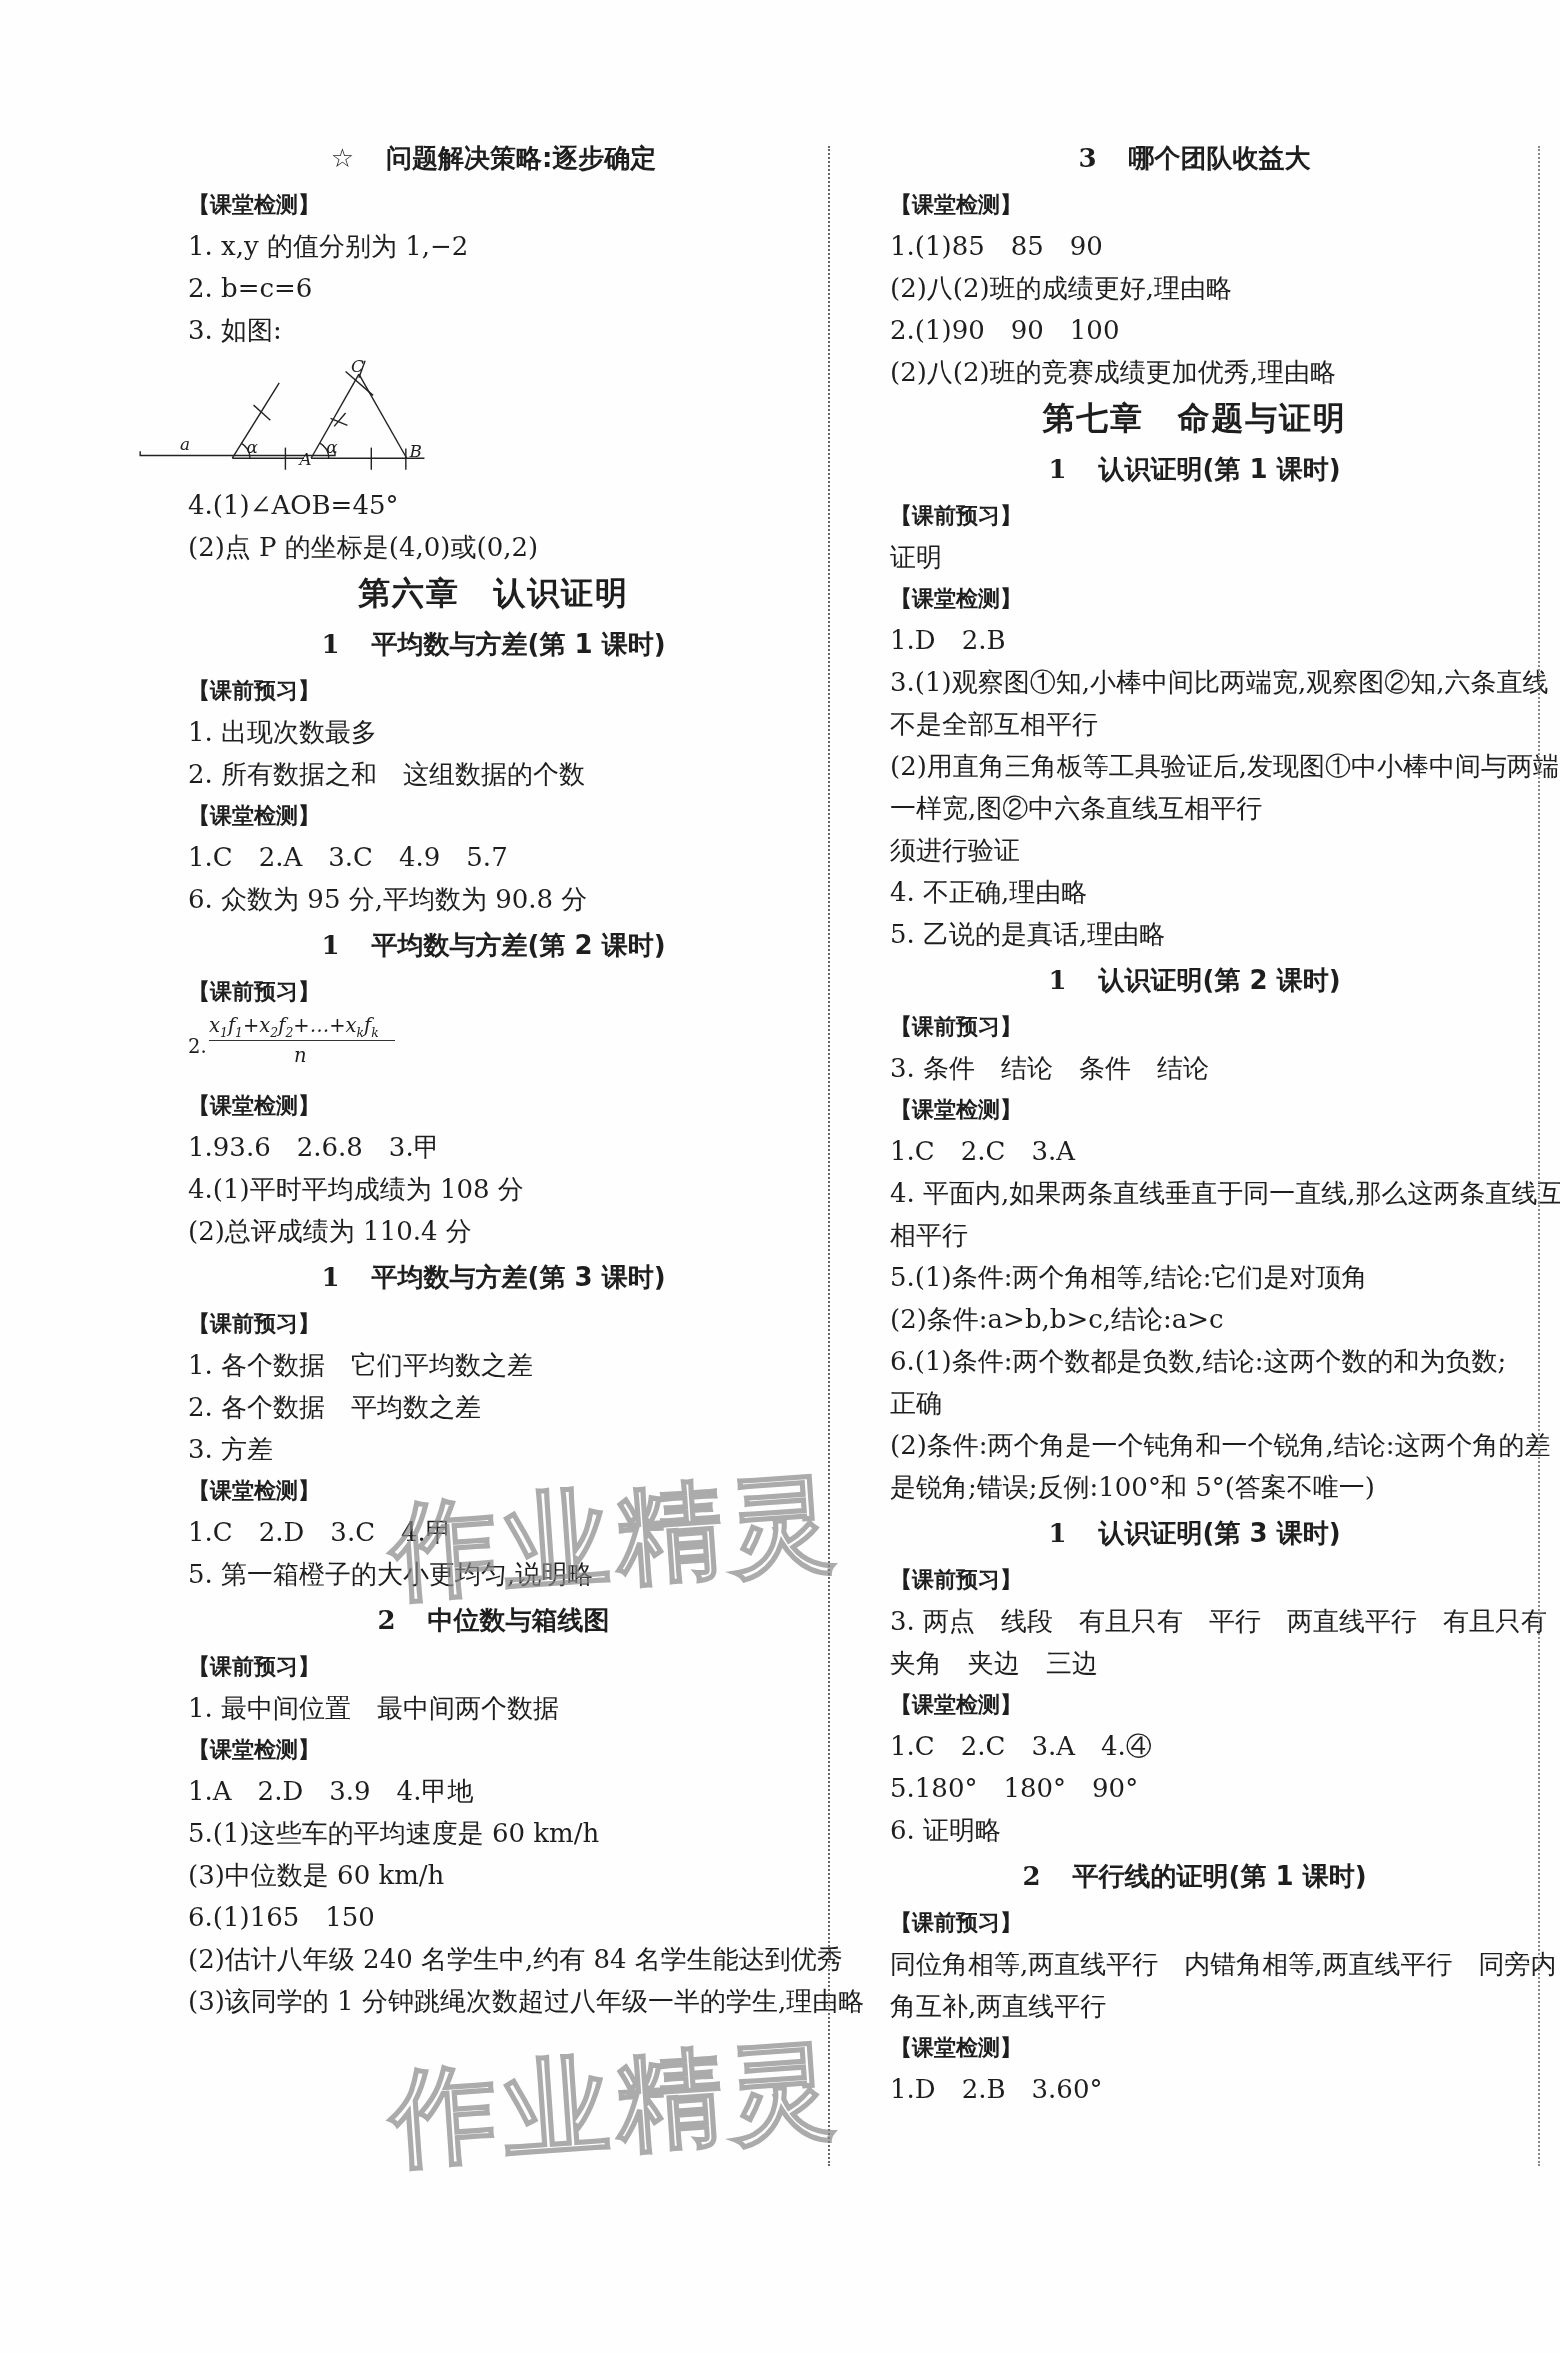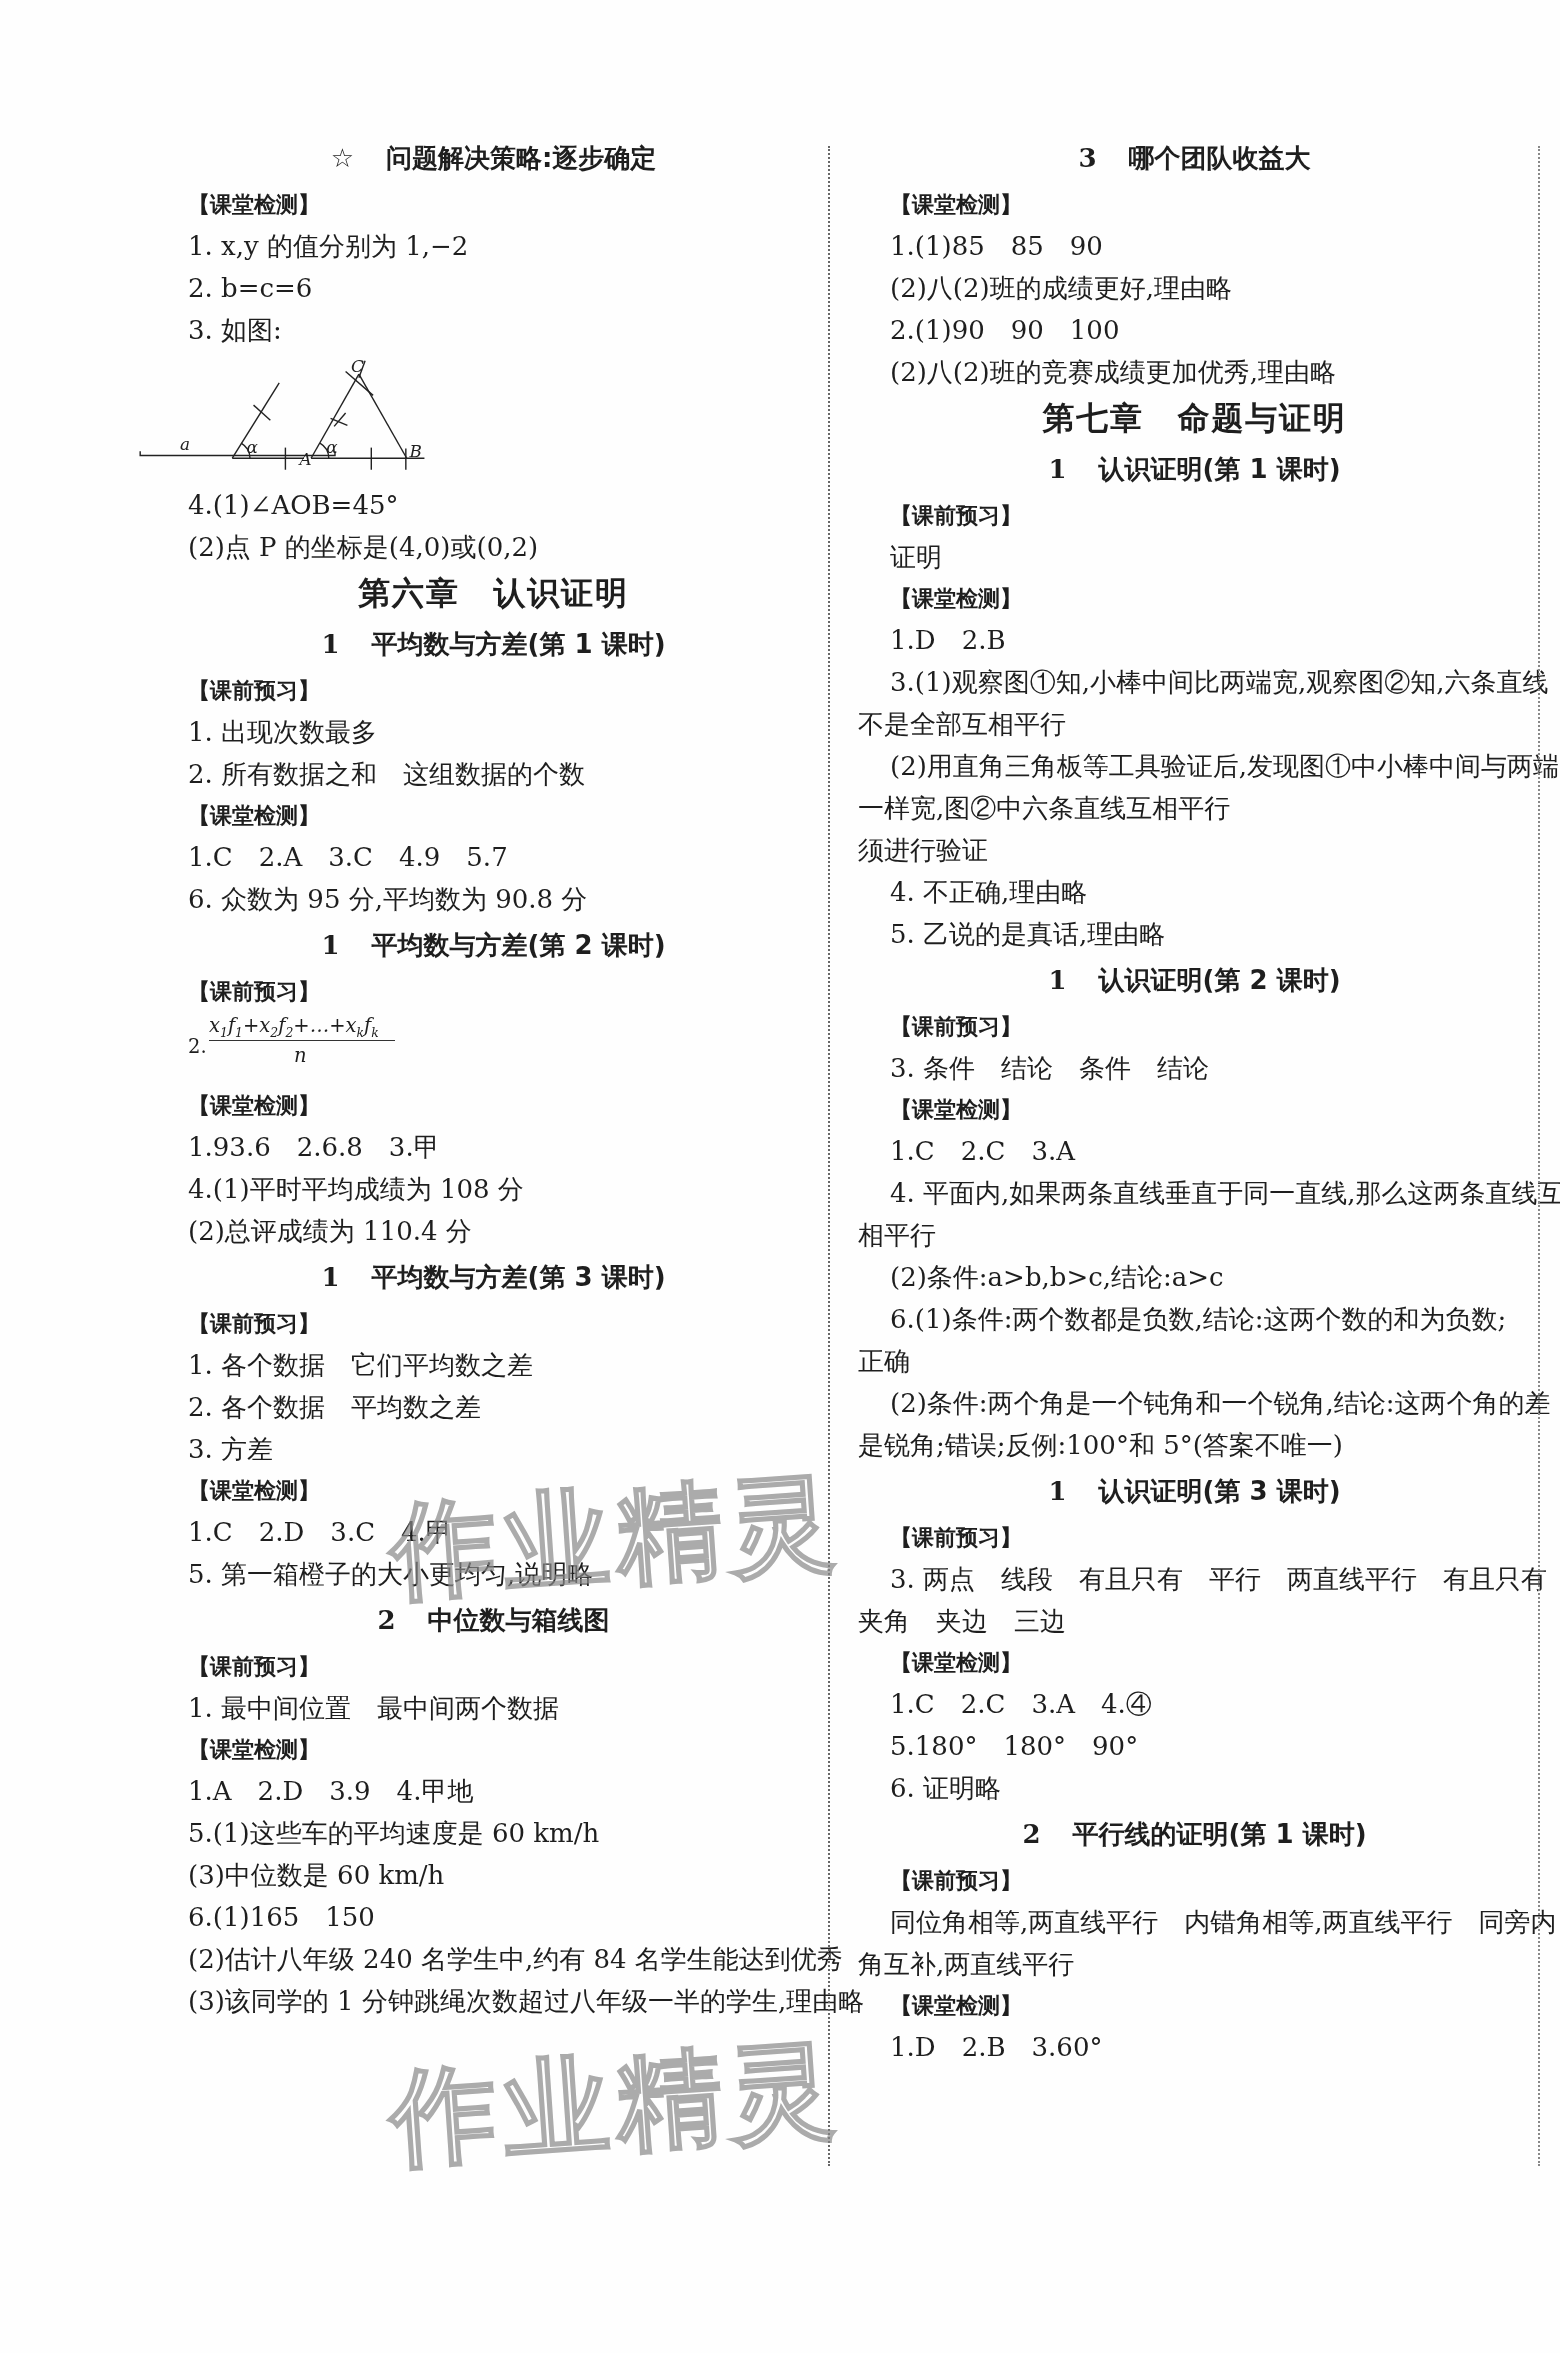--- a/index.html
+++ b/index.html
@@ -53,21 +53,21 @@
     height: 41px;
     line-height: 41px;
   }
   .ans {
     font-size: 26px;
     height: 42px;
     line-height: 42px;
     white-space: nowrap;
   }
   .col-right .sec-label, .col-right .ans.indent { padding-left: 32px; }
-  .col-right .ans.cont { padding-left: 0; }
+  .col-right .ans.cont { padding-left: 0; margin-left: 32px; }
 
   .figure { position: relative; height: 133px; }
   .formula { height: 73px; position: relative; font-size: 19.5px; }
   .formula .lead { position: absolute; left: 0; top: 23px; }
   .formula .numer { position: absolute; left: 21px; top: 1.8px; font-style: italic; white-space: nowrap; }
   .formula .bar { position: absolute; left: 21px; top: 28px; width: 186px; border-top: 1.3px solid #333; }
   .formula .denom { position: absolute; left: 106px; top: 32px; font-style: italic; }
   sub { font-size: 12.4px; }
 
   .footer {
@@ -193,20 +193,21 @@
       <div class="ans cont">须进行验证</div>
       <div class="ans indent">4. 不正确,理由略</div>
       <div class="ans indent">5. 乙说的是真话,理由略</div>
       <div class="lesson-title"><span class="num">1</span><span>认识证明(第 2 课时)</span></div>
       <div class="sec-label">【课前预习】</div>
       <div class="ans indent">3. 条件　结论　条件　结论</div>
       <div class="sec-label">【课堂检测】</div>
       <div class="ans indent">1.C　2.C　3.A</div>
       <div class="ans indent">4. 平面内,如果两条直线垂直于同一直线,那么这两条直线互</div>
       <div class="ans cont">相平行</div>
+      <div class="ans indent">5.(1)条件:两个角相等,结论:它们是对顶角</div>
       <div class="ans indent">(2)条件:a&gt;b,b&gt;c,结论:a&gt;c</div>
       <div class="ans indent">6.(1)条件:两个数都是负数,结论:这两个数的和为负数;</div>
       <div class="ans cont">正确</div>
       <div class="ans indent">(2)条件:两个角是一个钝角和一个锐角,结论:这两个角的差</div>
       <div class="ans cont">是锐角;错误;反例:100°和 5°(答案不唯一)</div>
       <div class="lesson-title"><span class="num">1</span><span>认识证明(第 3 课时)</span></div>
       <div class="sec-label">【课前预习】</div>
       <div class="ans indent">3. 两点　线段　有且只有　平行　两直线平行　有且只有</div>
       <div class="ans cont">夹角　夹边　三边</div>
       <div class="sec-label">【课堂检测】</div>

